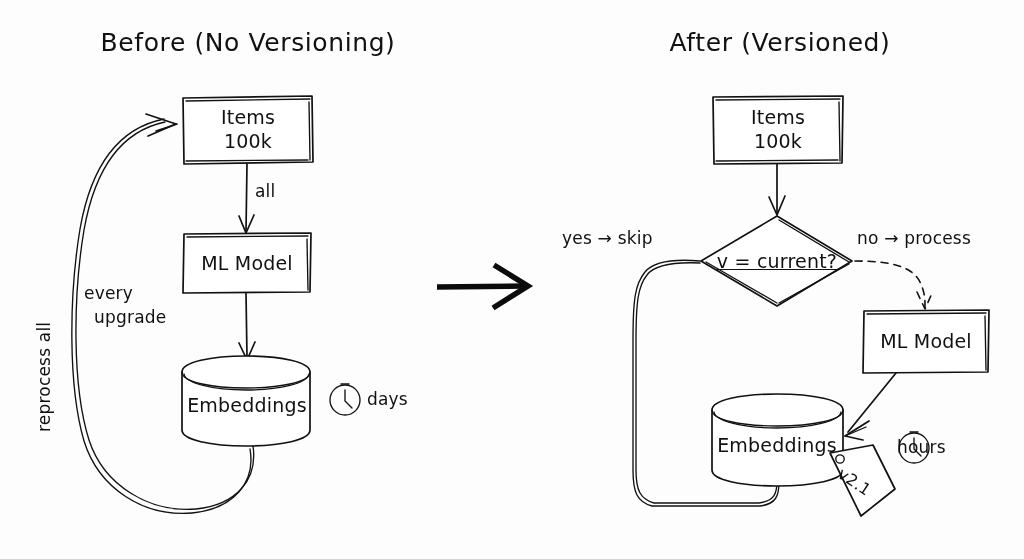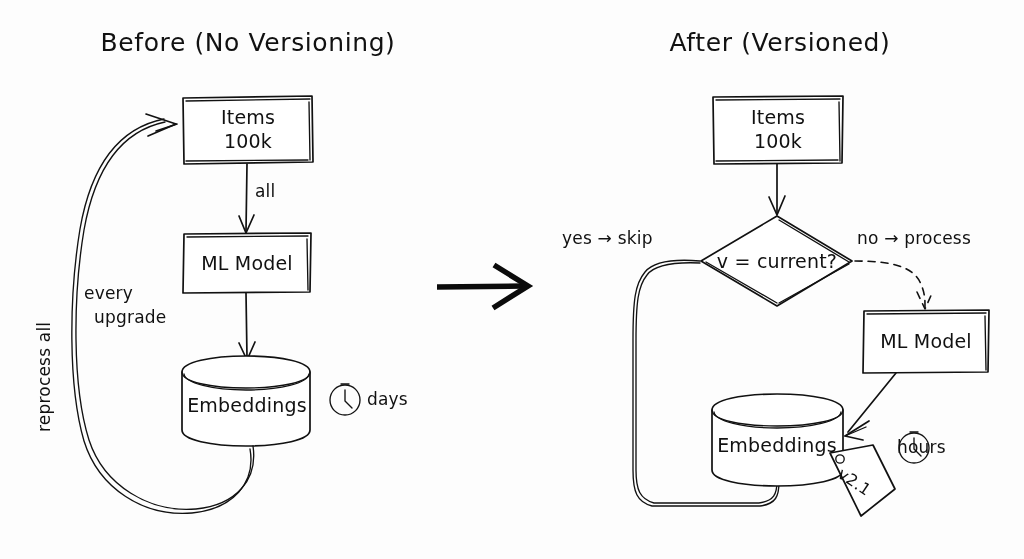--- a/index.html
+++ b/index.html
@@ -231,21 +231,21 @@
   <div class="txt small-label" style="left:73px; top:307px;padding-left:21px;">upgrade</div>
 
   <div class="txt small-label" style="left:367px; top:389px;">days</div>
 
 
   <div class="txt title centered" style="left:780px; top:28px;">After (Versioned)</div>
 
   <div class="txt node-label centered" style="left:778px; top:106px;">Items</div>
   <div class="txt node-label centered" style="left:778px; top:130px;">100k</div>
 
-  <div class="txt node-label centered" style="left:777px; top:250px;">v = current?</div>
+  <div class="txt node-label centered" style="left:777px; top:250px;text-decoration:underline;">v = current?</div>
 
   <div class="txt edge-label" style="left:562px; top:228px;">yes → skip</div>
 
   <div class="txt edge-label" style="left:857px; top:228px;">no → process</div>
 
   <div class="txt node-label centered" style="left:926px; top:330px;">ML Model</div>
 
   <div class="txt node-label centered" style="left:777px; top:434px;">Embeddings</div>
 
   <div class="txt tagtext" style="left:845px; top:464px;">v2.1</div>

